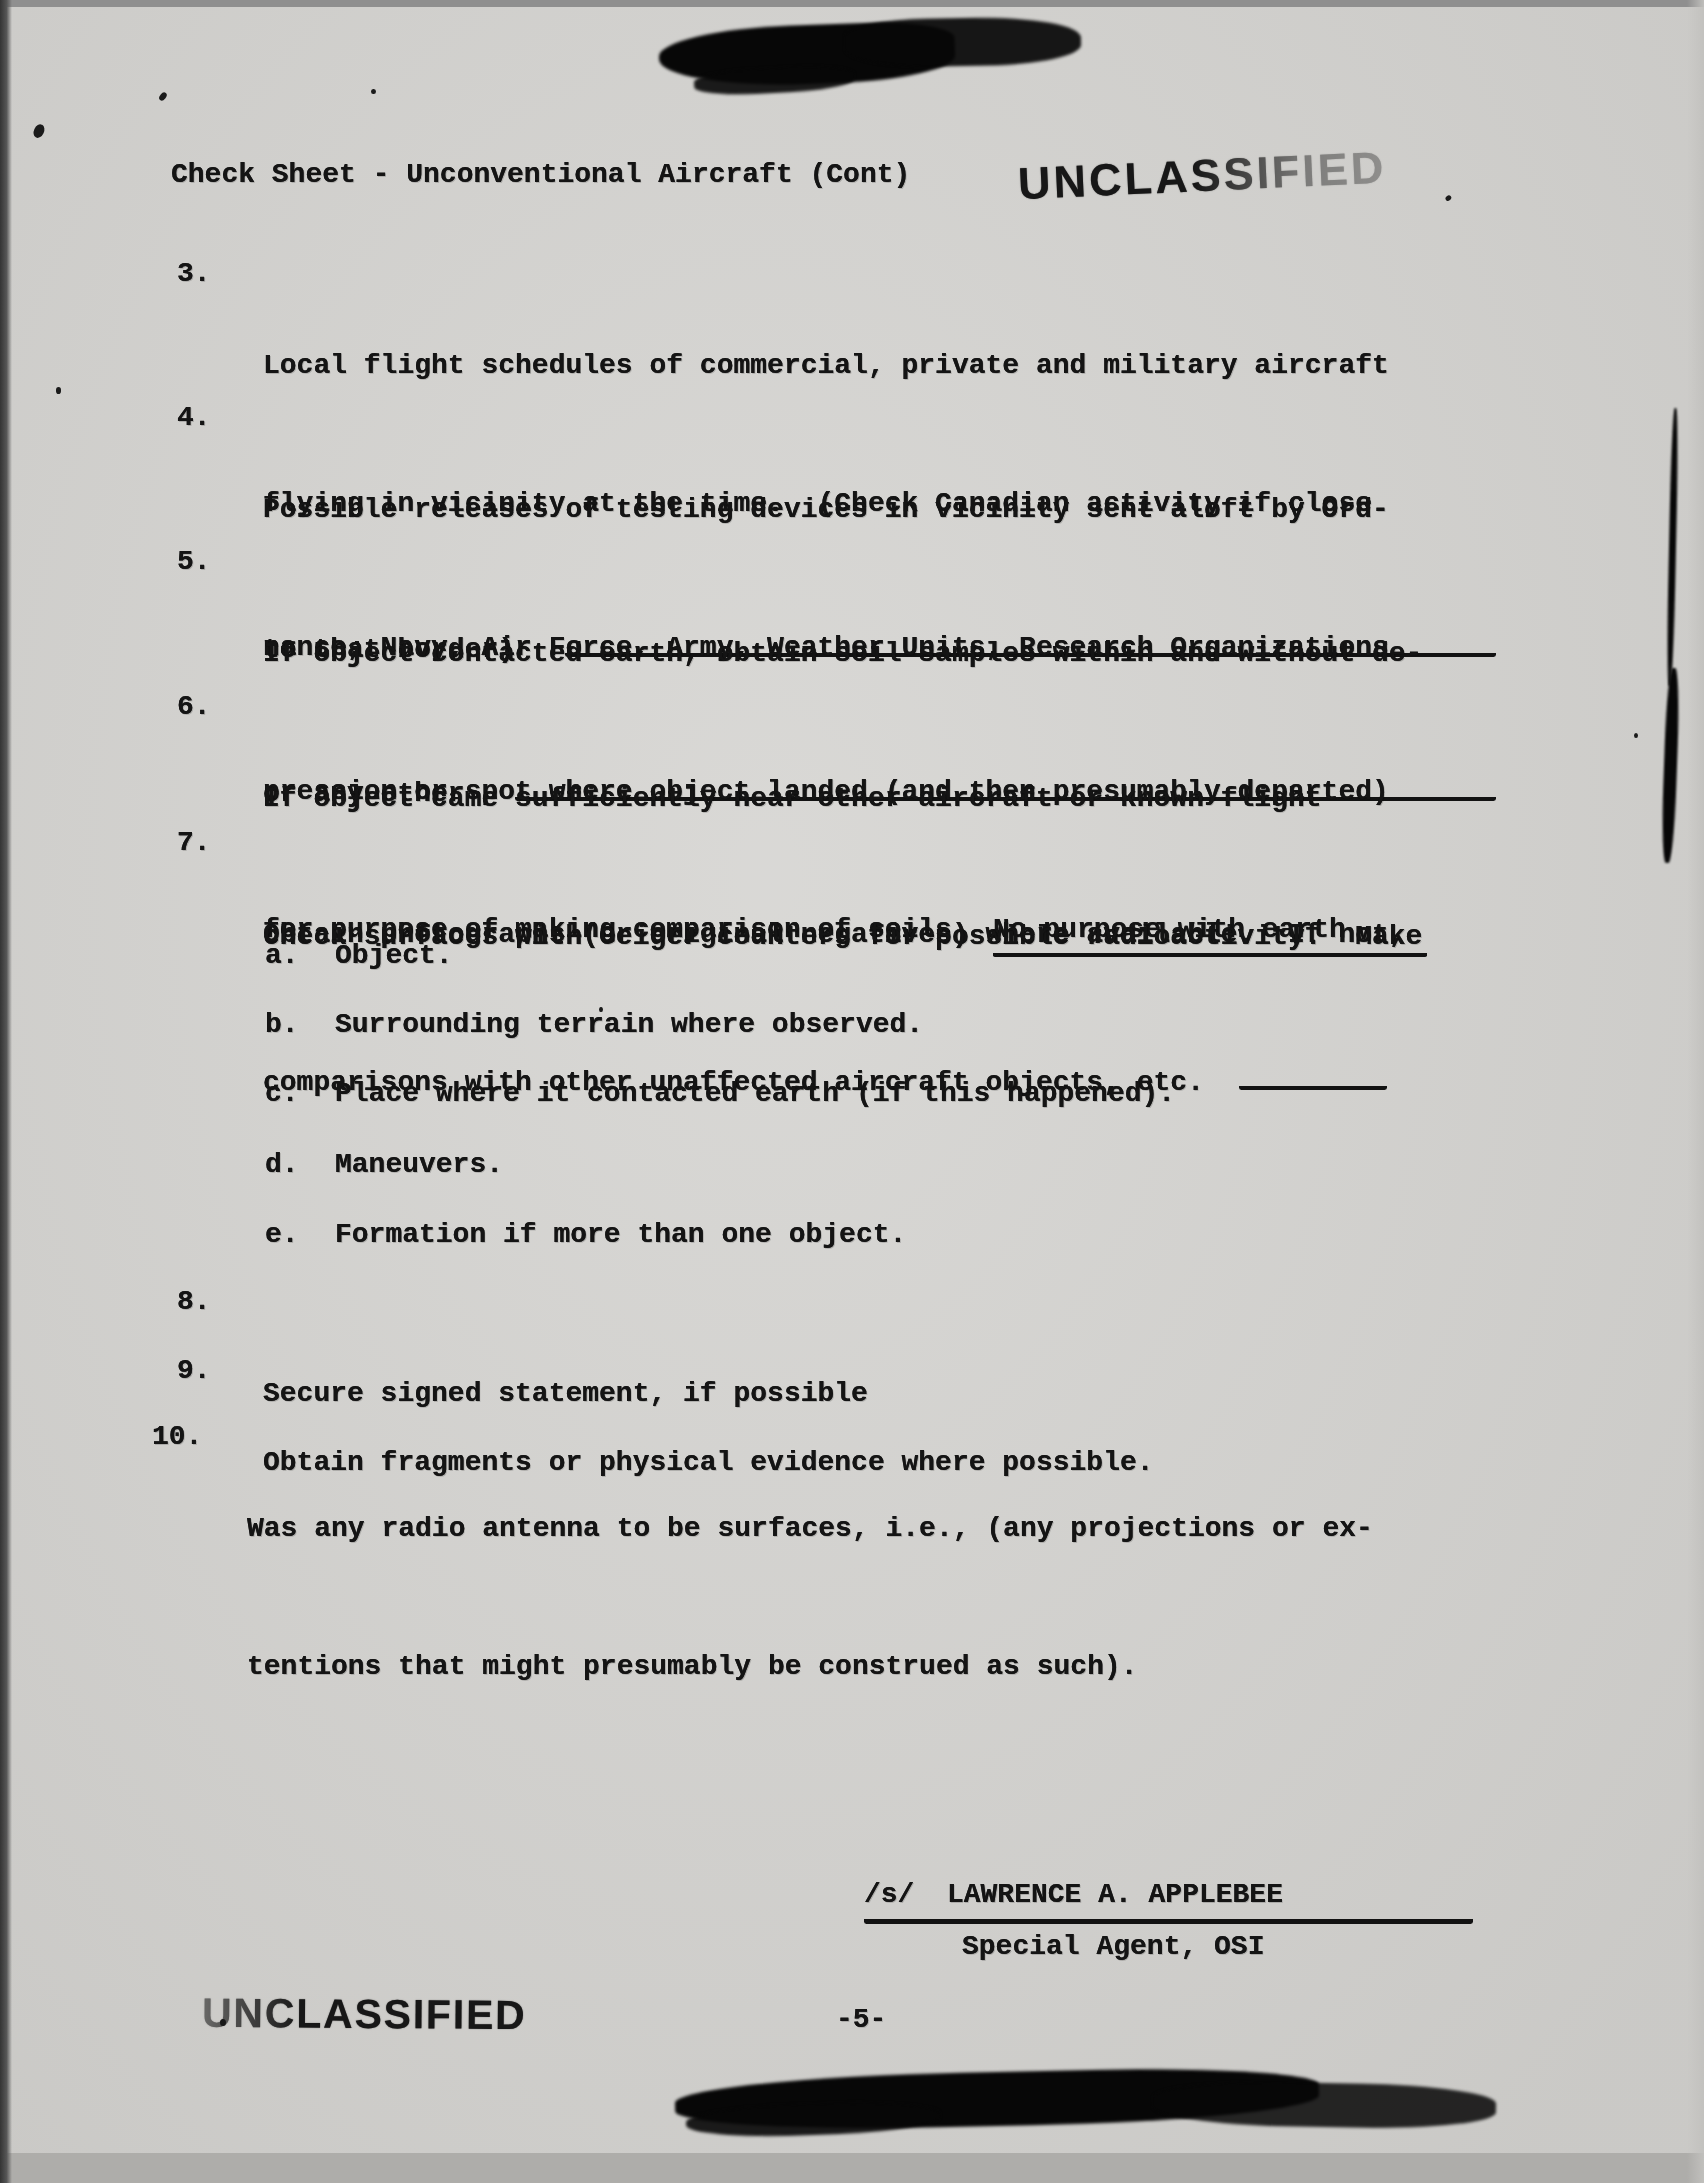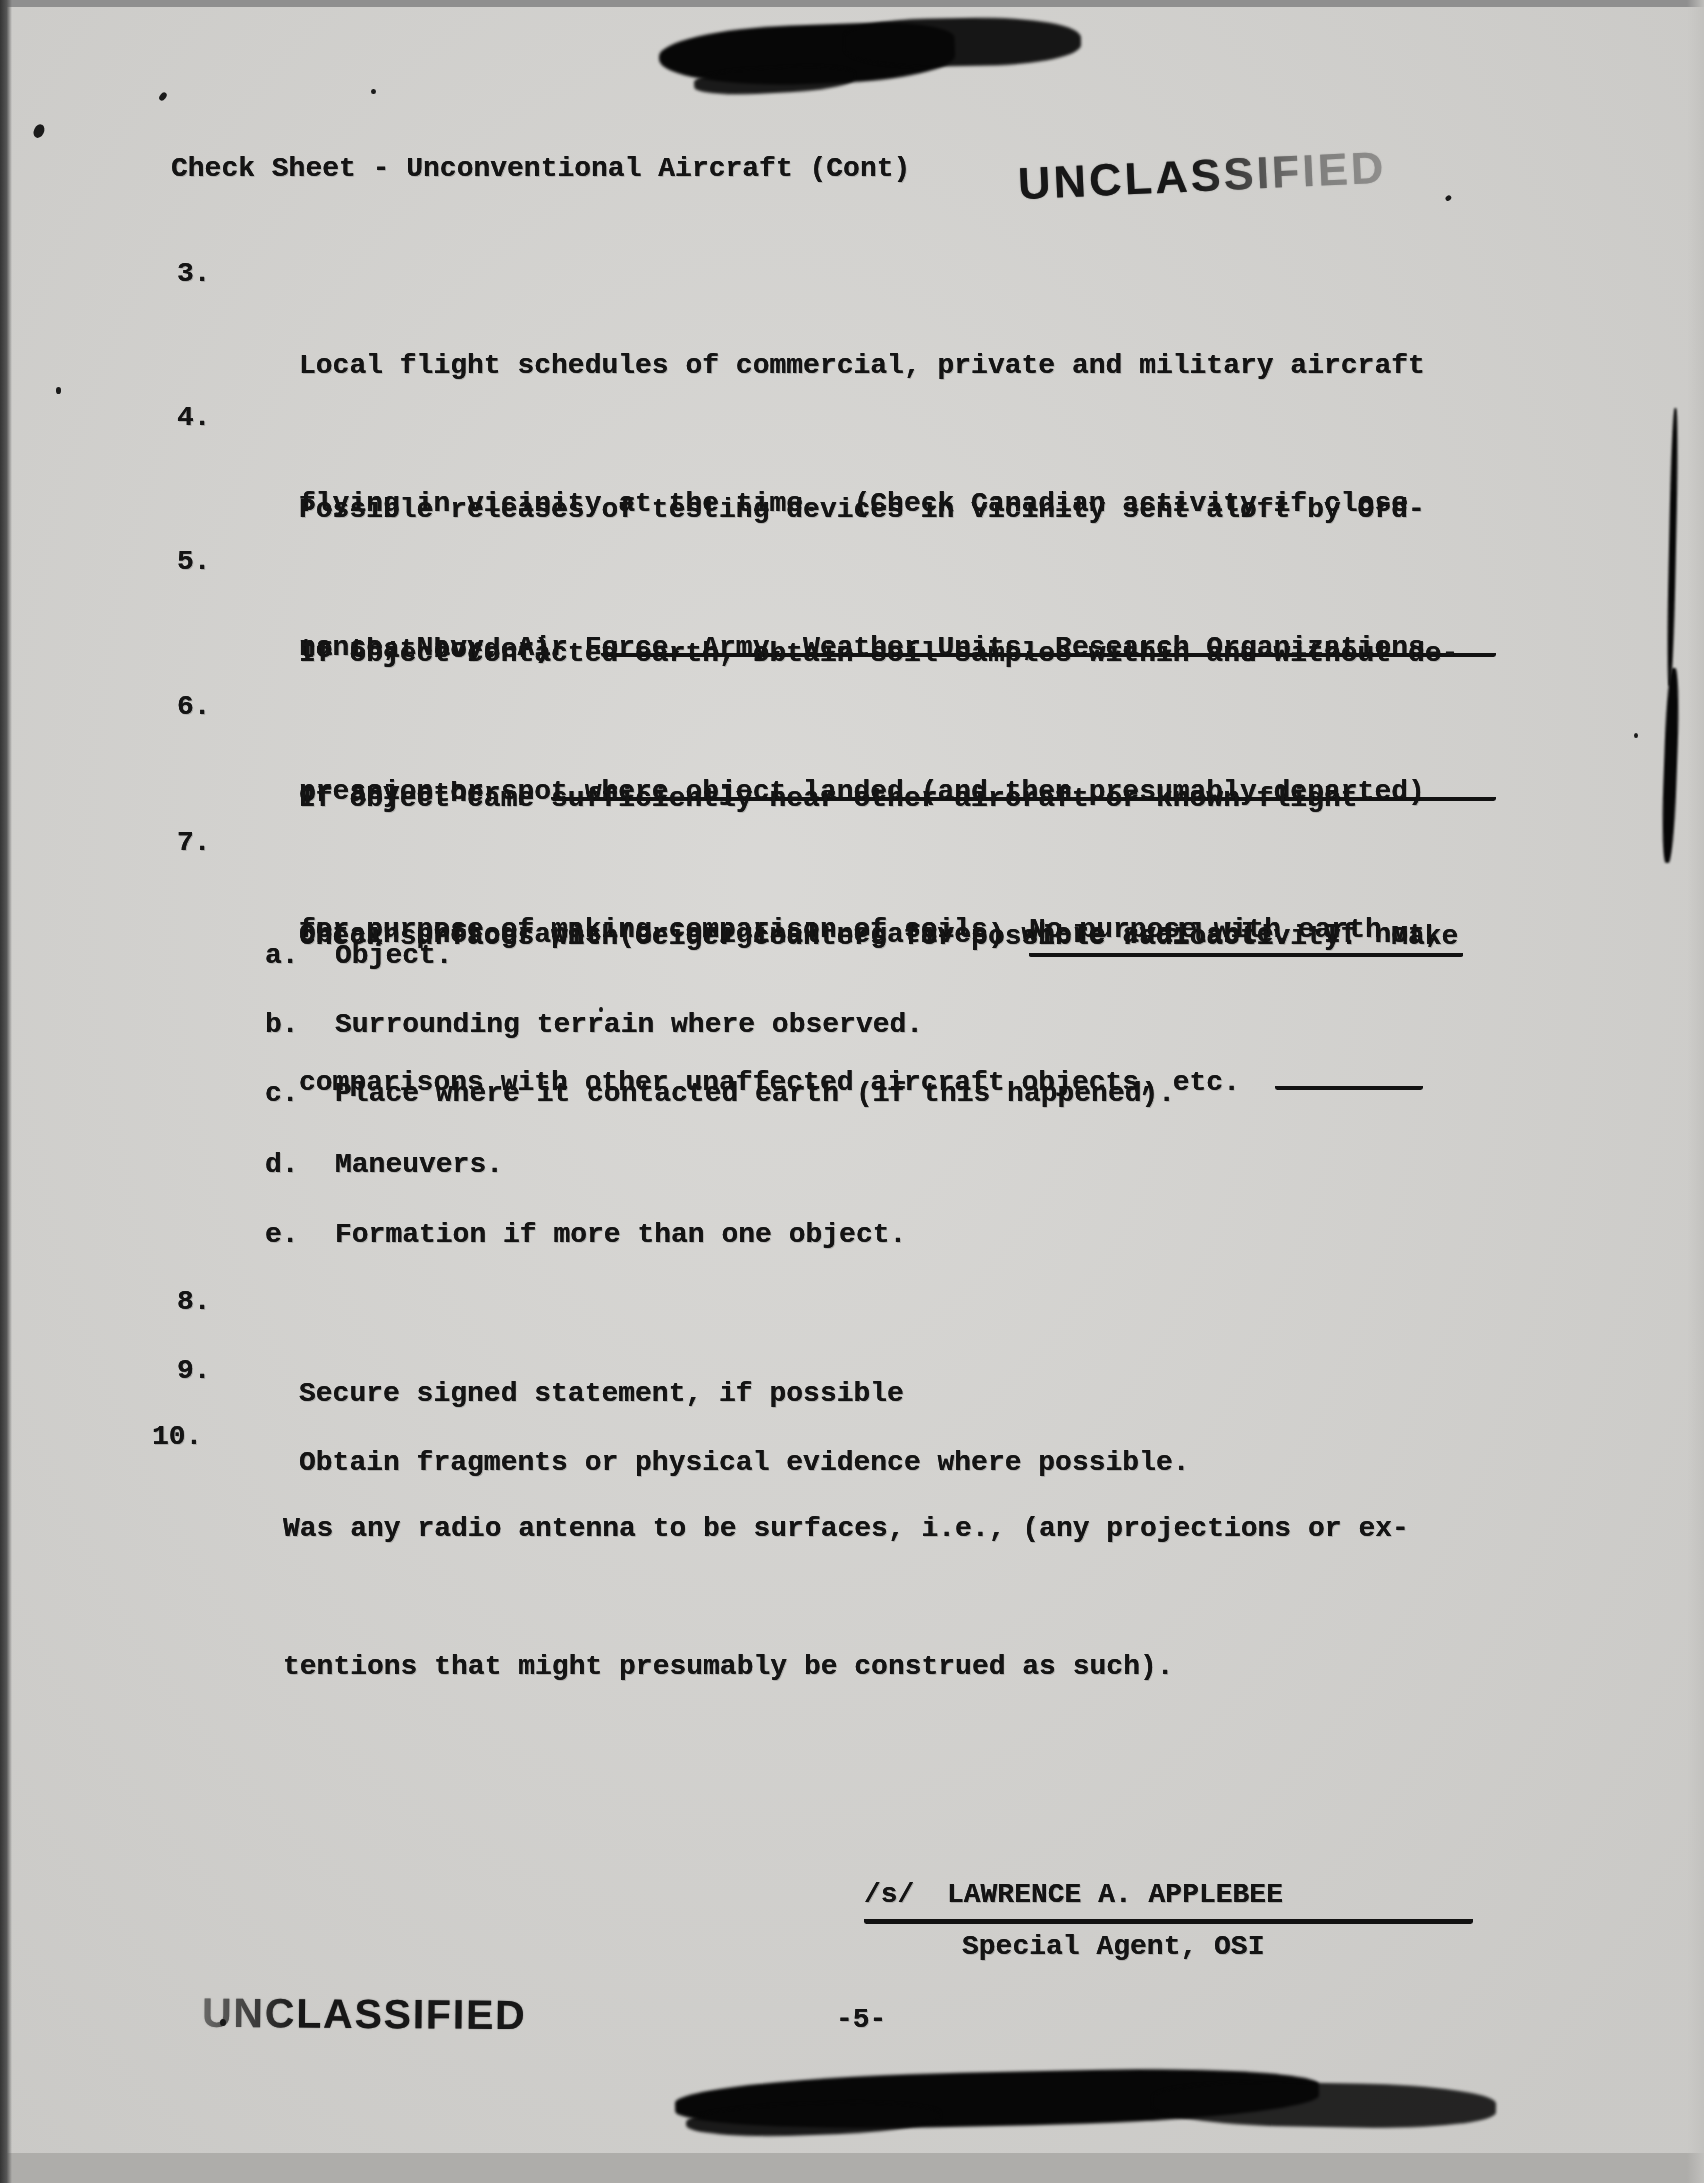--- a/index.html
+++ b/index.html
@@ -18,21 +18,21 @@
   .paper-shade{position:absolute;inset:0;
     background:radial-gradient(ellipse at 45% 40%, rgba(255,255,255,0.10), rgba(0,0,0,0.05) 90%);}
 
   
   .tw{color:#141414;font-weight:700;font-size:28px;line-height:46px;
       text-shadow:0 0 0.6px rgba(10,10,10,.85), 0.9px 0.6px 0 rgba(10,10,10,.18);
       white-space:pre;}
   .item{position:absolute;left:177px;width:1319px;display:flex;align-items:flex-start;}
   .item .num{width:86px;flex:0 0 86px;}
   .item .lines{flex:1;min-width:0;}
-  .line{display:flex;align-items:baseline;margin-left:36px;}
+  .line{display:flex;align-items:baseline;}
   .fill-line{flex:1;height:34px;border-bottom:4.1px solid #121212;border-radius:2.4px;
       margin-left:50px;filter:blur(0.4px);}
   .fill-short{flex:0 0 148px;}
   .answer{border-bottom:4.1px solid #121212;border-radius:1.8px;margin-left:41px;
       min-width:434px;filter:none;}
   .sub-item{position:absolute;left:265px;display:flex;}
   .sub-item .letter{width:70px;flex:0 0 70px;}
 
   
   .stamp{position:absolute;font-family:"Liberation Sans","DejaVu Sans",sans-serif;
@@ -82,21 +82,21 @@
 
 <div class="speck" style="left:34px;top:124px;width:9.5px;height:14px;transform:rotate(25deg);"></div>
 <div class="speck" style="left:160px;top:92px;width:5.9px;height:8.9px;transform:rotate(40deg);"></div>
 <div class="speck" style="left:371px;top:89px;width:4.7px;height:5.3px;"></div>
 <div class="speck" style="left:56px;top:387px;width:5.3px;height:6.5px;"></div>
 <div class="speck" style="left:1446px;top:195px;width:4.7px;height:5.9px;transform:rotate(50deg);"></div>
 <div class="speck" style="left:599px;top:1007px;width:3.5px;height:5.3px;"></div>
 <div class="speck" style="left:1634px;top:733px;width:4.1px;height:5.3px;"></div>
 <div class="speck" style="left:220px;top:2019px;width:5.9px;height:7px;"></div>
 
-<div class="tw" style="position:absolute;left:171px;top:146px;">Check Sheet - Unconventional Aircraft (Cont)</div>
+<div class="tw" style="position:absolute;left:171px;top:152px;">Check Sheet - Unconventional Aircraft (Cont)</div>
 <div class="stamp stamp-top">UNCLASSIFIED</div>
 
 <div class="item tw" style="top:251px;">
   <span class="num">3.</span>
   <div class="lines">
     <div class="line"><span>Local flight schedules of commercial, private and military aircraft</span></div>
     <div class="line"><span>flying in vicinity at the time.  (Check Canadian activity if close</span></div>
     <div class="line"><span>to that border)</span>
       <span class="fill-line"></span></div>
   </div>

